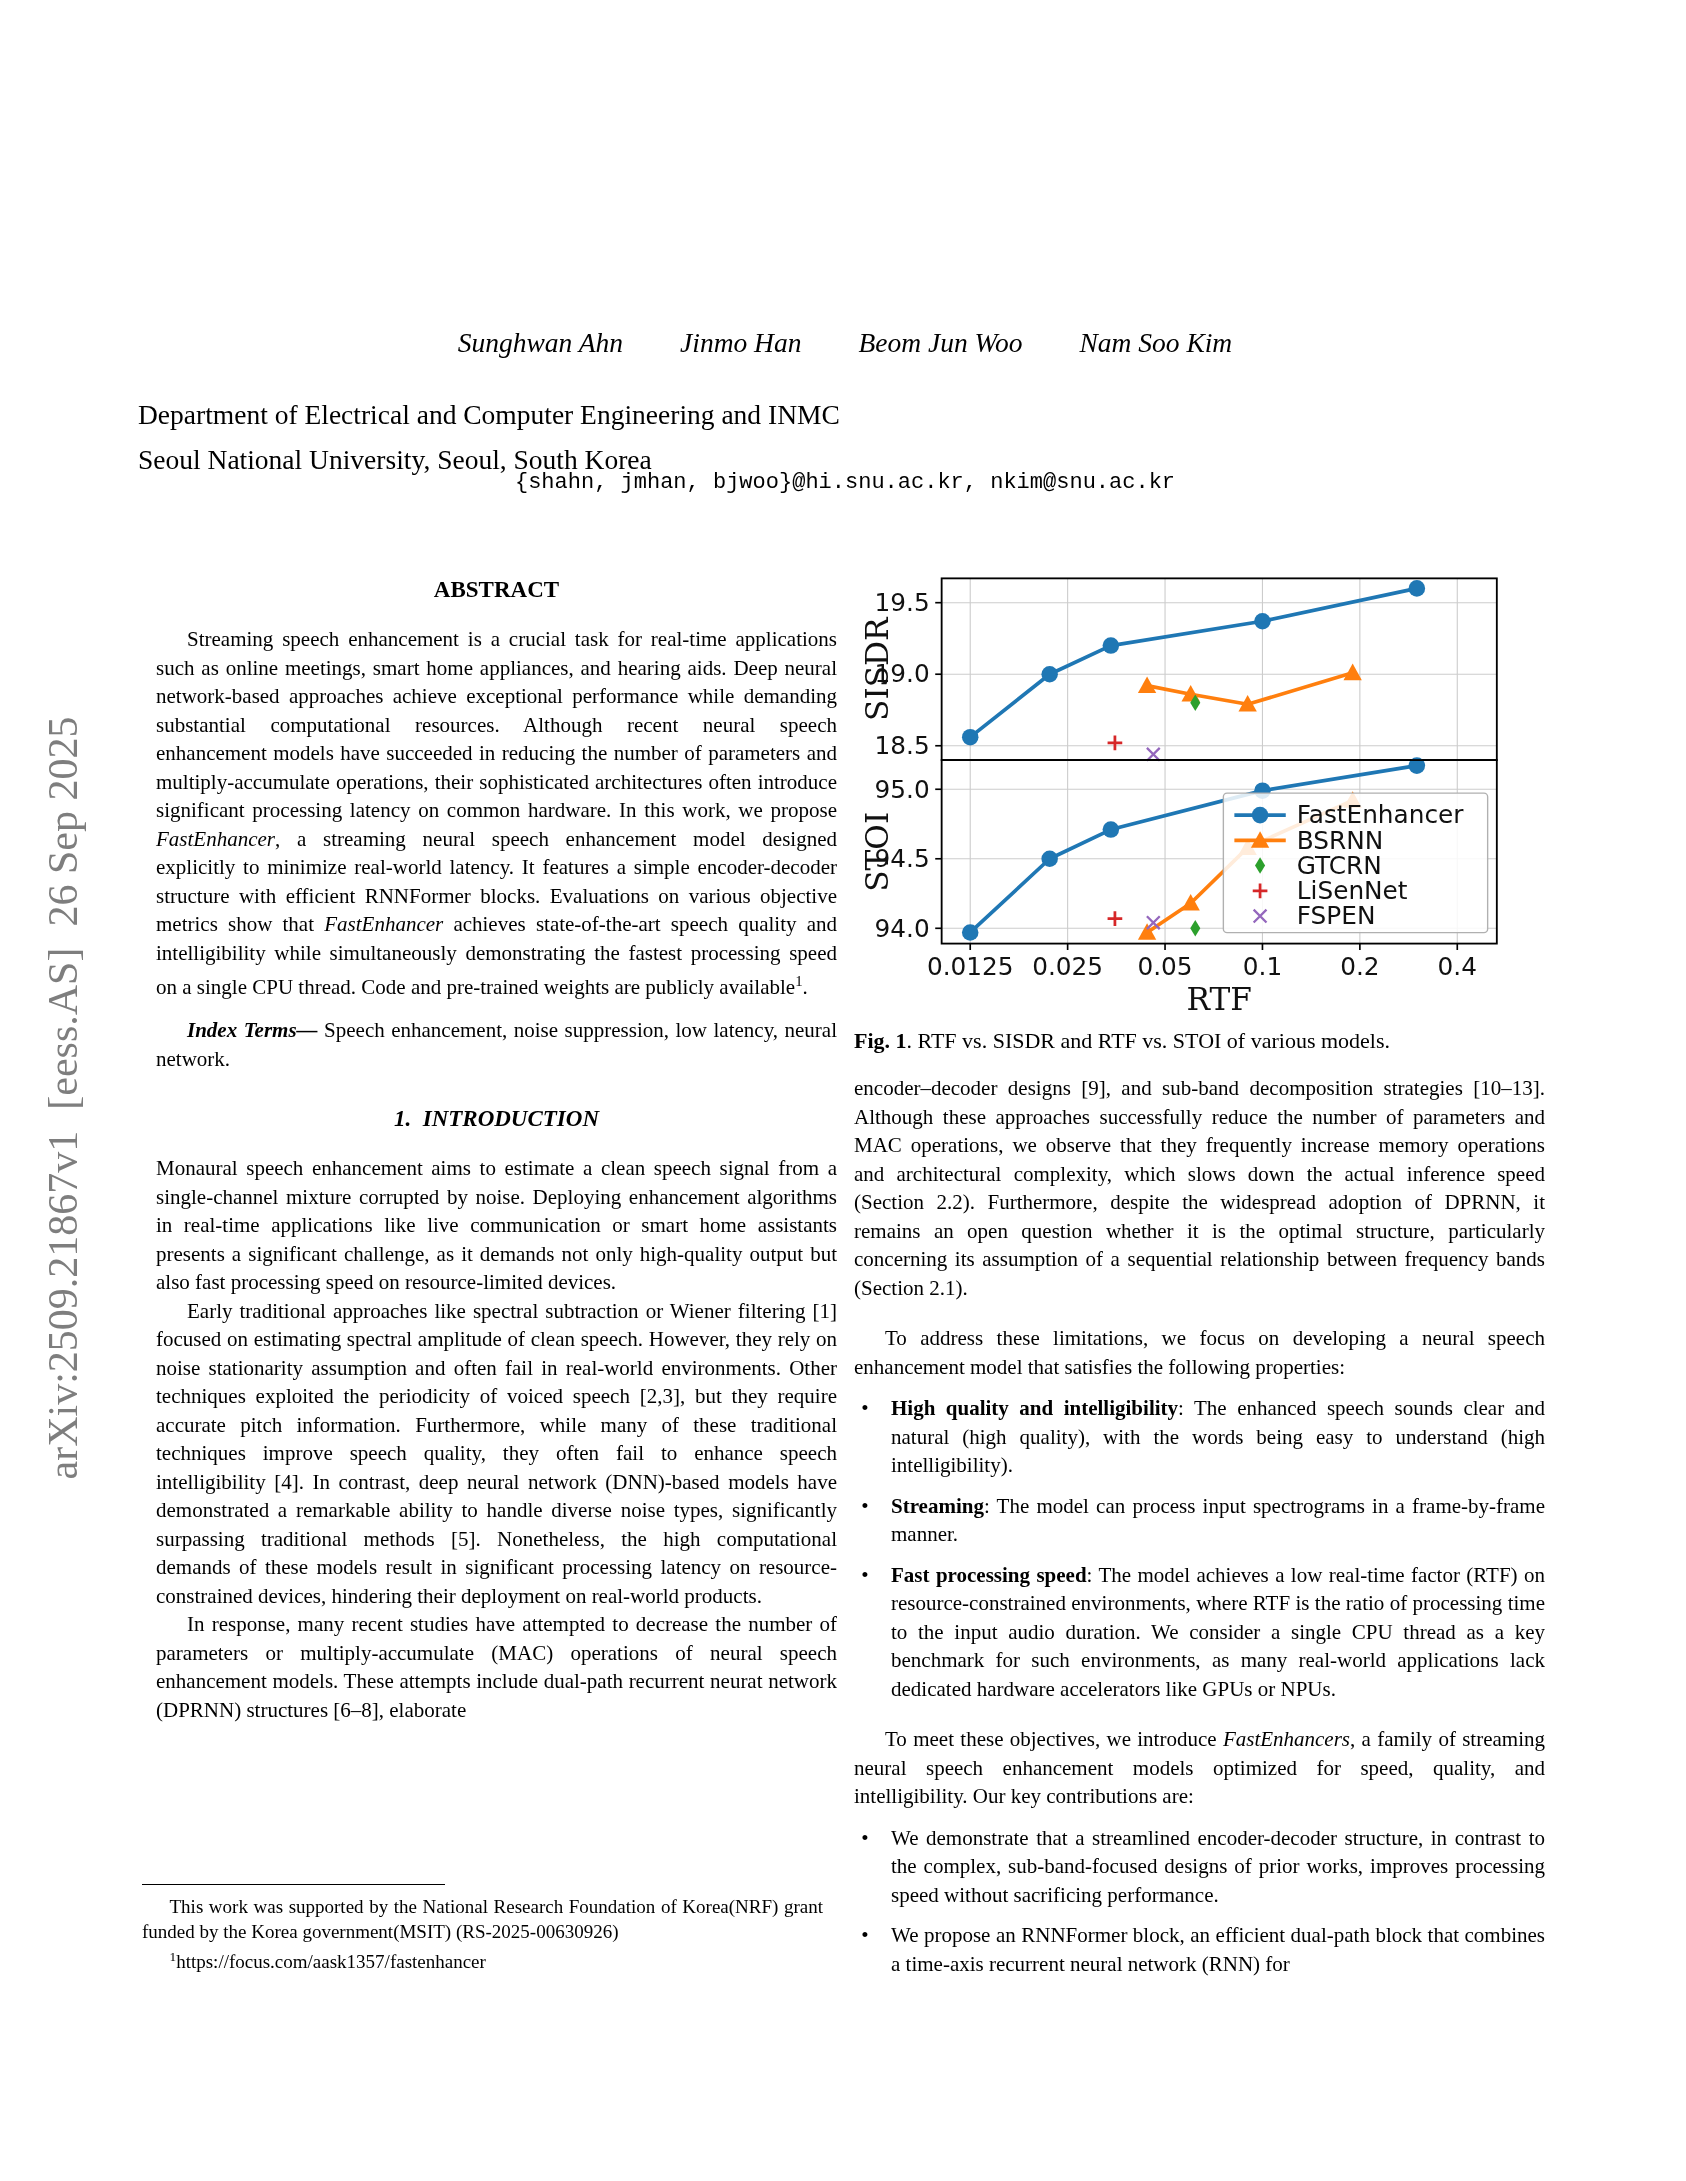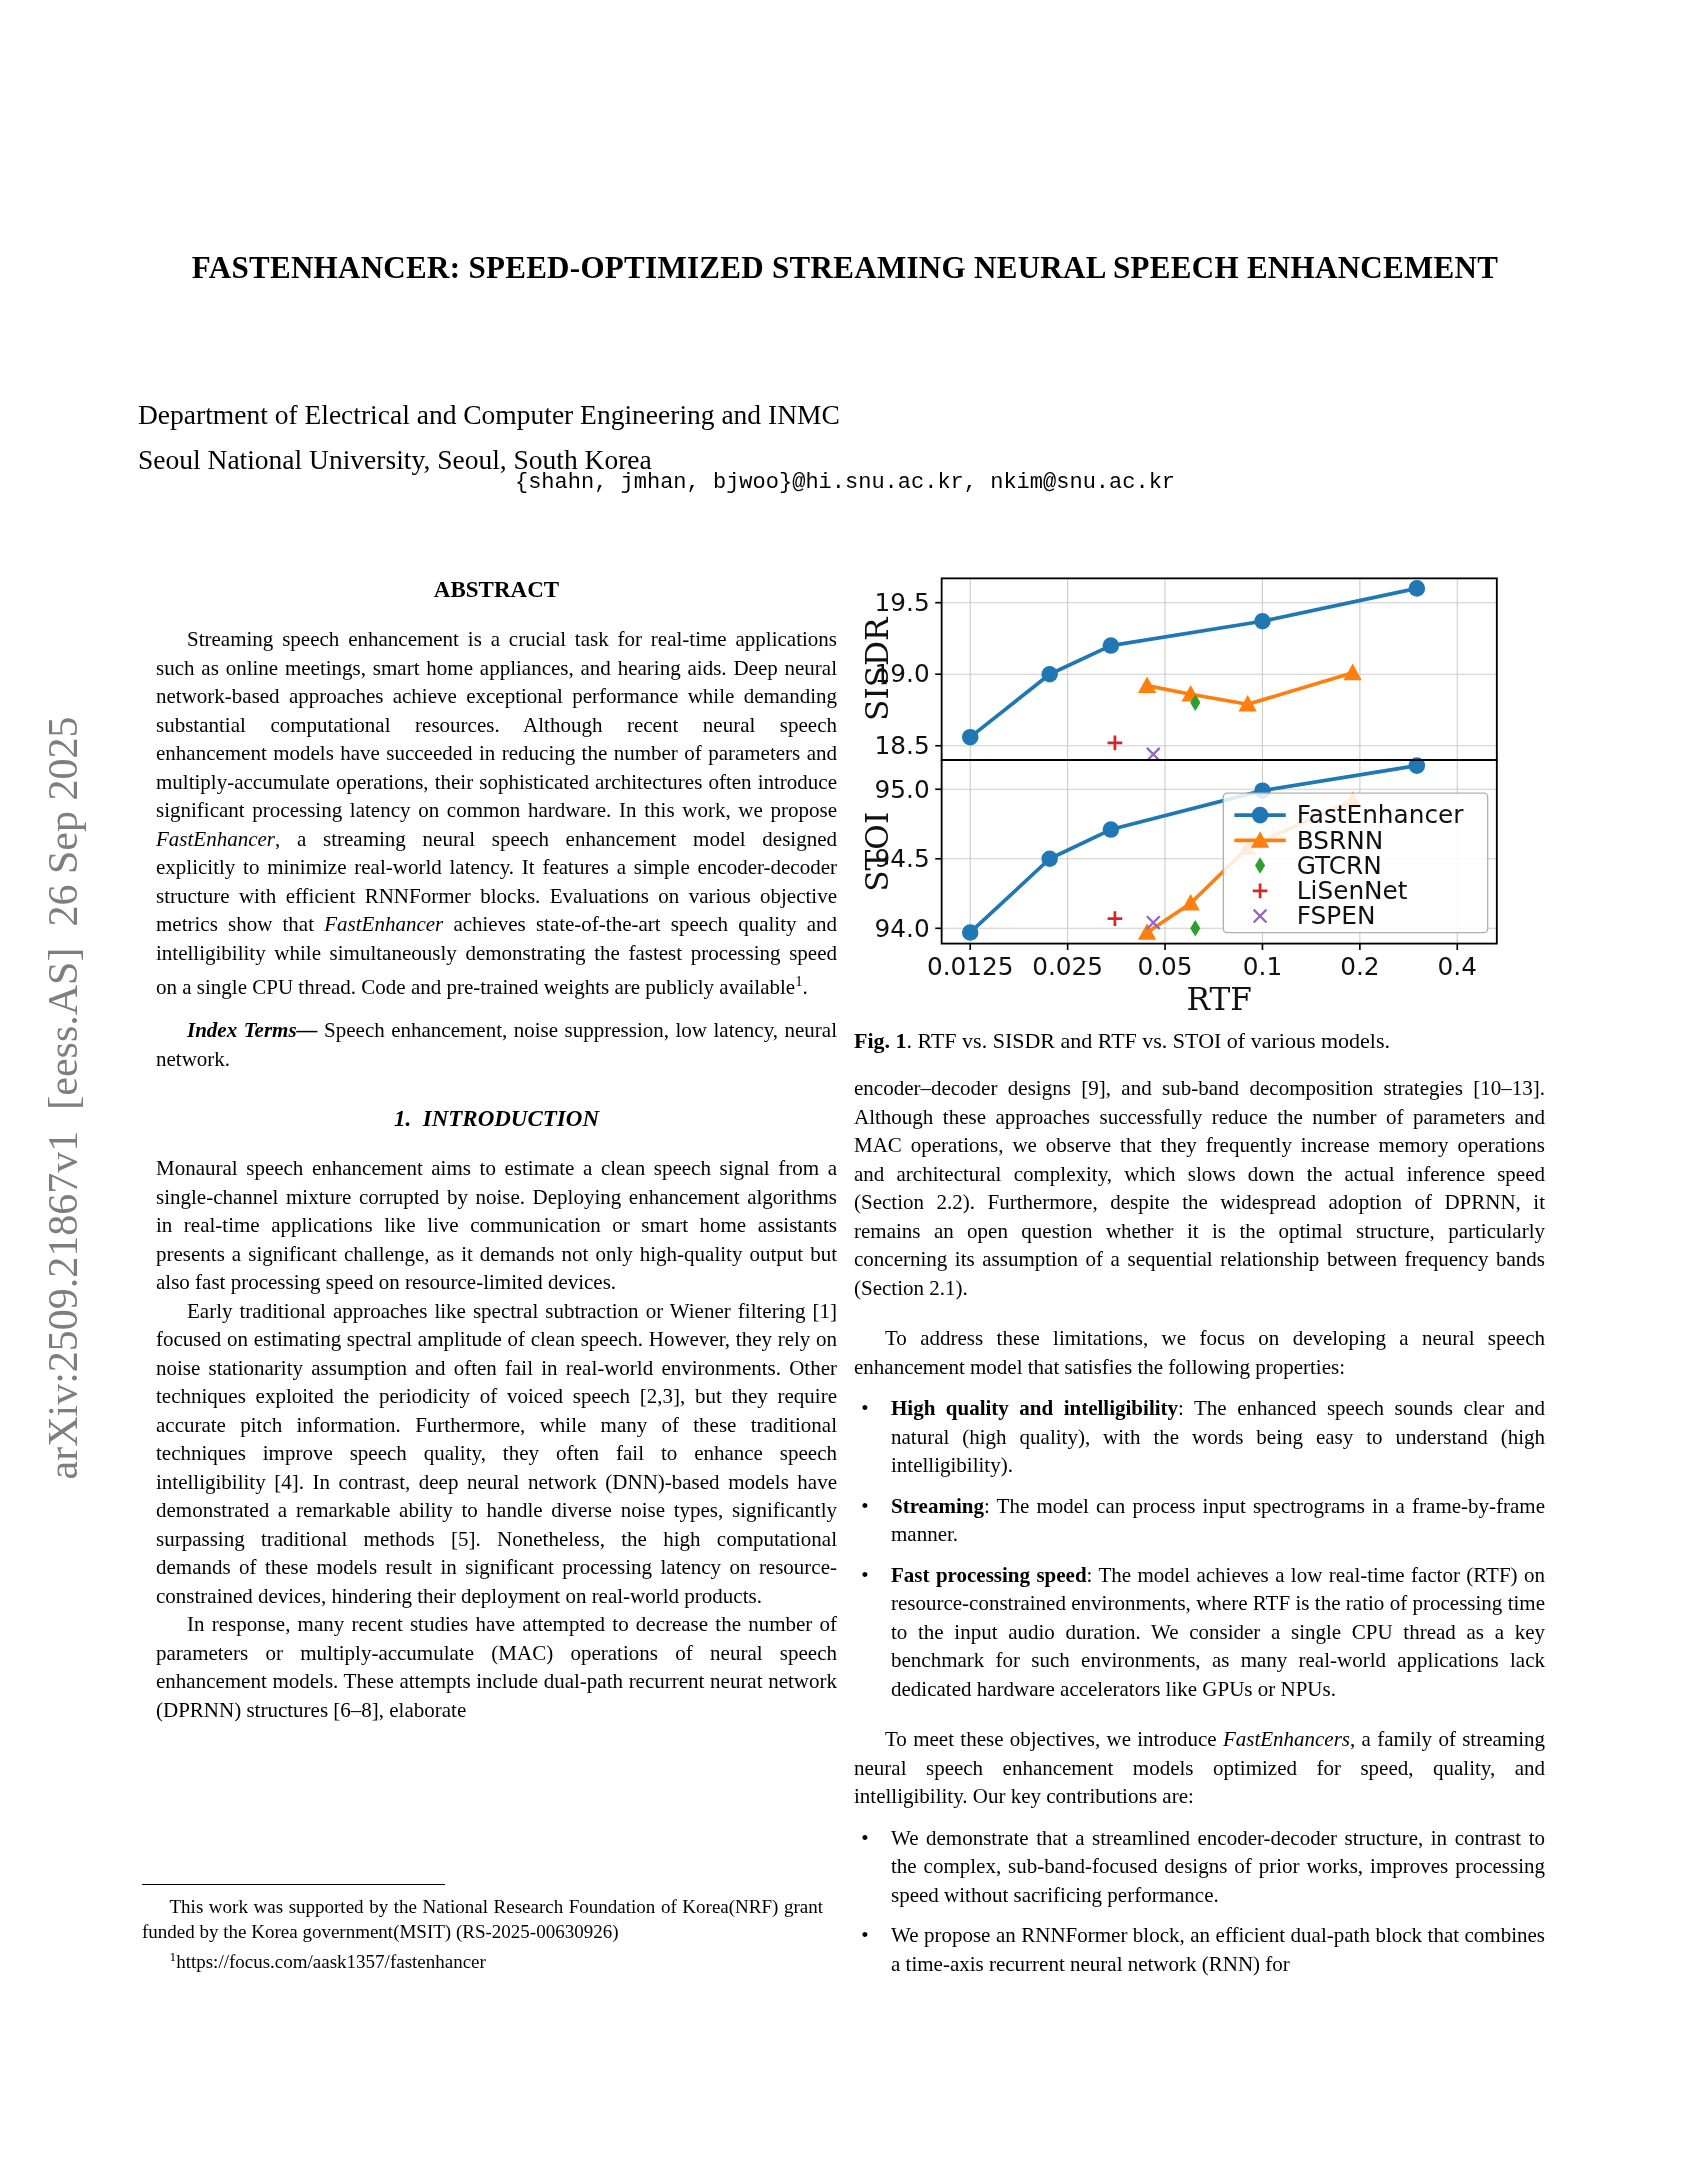--- a/index.html
+++ b/index.html
@@ -34,22 +34,27 @@
   sup{font-size:70%;}
   .rc-first{margin-top:20px;}
 </style>
 </head>
 <body>
 
 <div class="page">
 
   <div class="watermark">arXiv:2509.21867v1  [eess.AS]  26 Sep 2025</div>
 
-  <div class="title">FASTENHANCER: SPEED-OPTIMIZED STREAMING NEURAL SPEECH ENHANCEMENT</div>
 
+  <div class="authors">
+    <span>Sunghwan Ahn</span>
+    <span>Jinmo Han</span>
+    <span>Beom Jun Woo</span>
+    <span>Nam Soo Kim</span>
+  </div>
 
   <div class="affil" style="top:399px;">Department of Electrical and Computer Engineering and INMC</div>
   <div class="affil" style="top:444px;">Seoul National University, Seoul, South Korea</div>
   <div class="emails">{shahn, jmhan, bjwoo}@hi.snu.ac.kr, nkim@snu.ac.kr</div>
 
   <div class="col-left">
     <div class="sec-head">ABSTRACT</div>
     <p class="para indent abstract-body"><span>Streaming speech enhancement is a crucial task for real-time applications such as online meetings, smart home appliances, and hearing aids. Deep neural network-based approaches achieve exceptional performance while demanding substantial computational resources. Although recent neural speech enhancement models have succeeded in reducing the number of parameters and multiply-accumulate operations, their sophisticated architectures often introduce significant processing latency on common hardware. In this work, we propose </span><span style="font-style: italic;">FastEnhancer</span><span>, a streaming neural speech enhancement model designed explicitly to minimize real-world latency. It features a simple encoder-decoder structure with efficient RNNFormer blocks. Evaluations on various objective metrics show that </span><span style="font-style: italic;">FastEnhancer</span><span> achieves state-of-the-art speech quality and intelligibility while simultaneously demonstrating the fastest processing speed on a single CPU thread. Code and pre-trained weights are publicly available</span><sup>1</sup><span>.</span></p>
     <p class="para indent" style="margin-top:14.7px;"><span style="font-weight: bold; font-style: italic;">Index Terms— </span><span>Speech enhancement, noise suppression, low latency, neural network.</span></p>
     <div class="sec-head intro-head">1.  INTRODUCTION</div>

